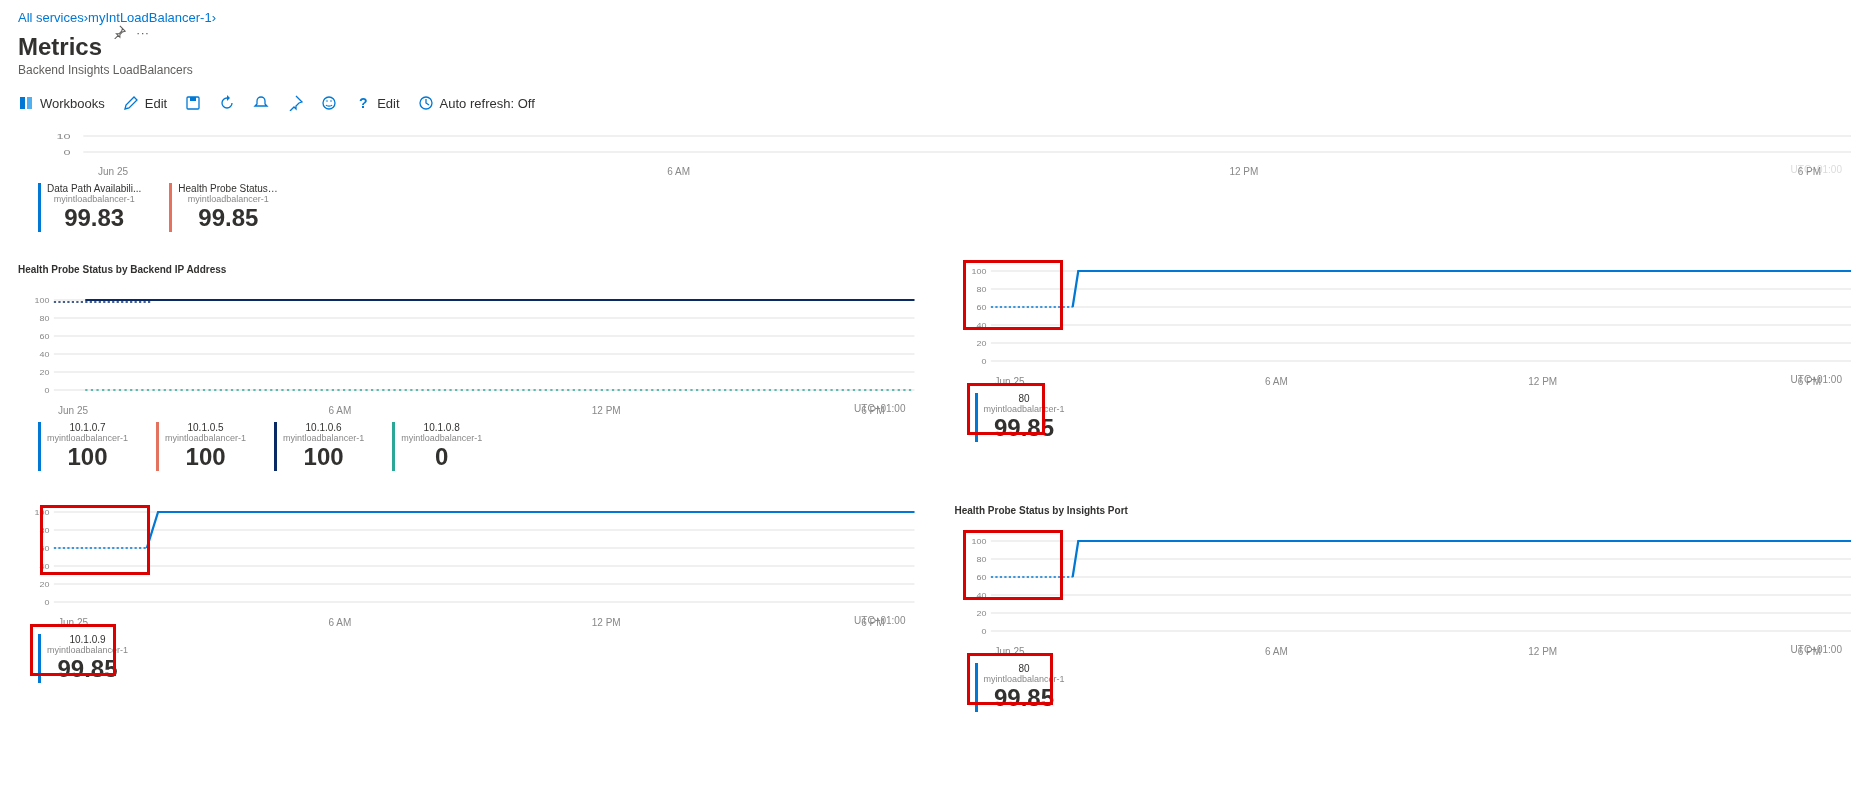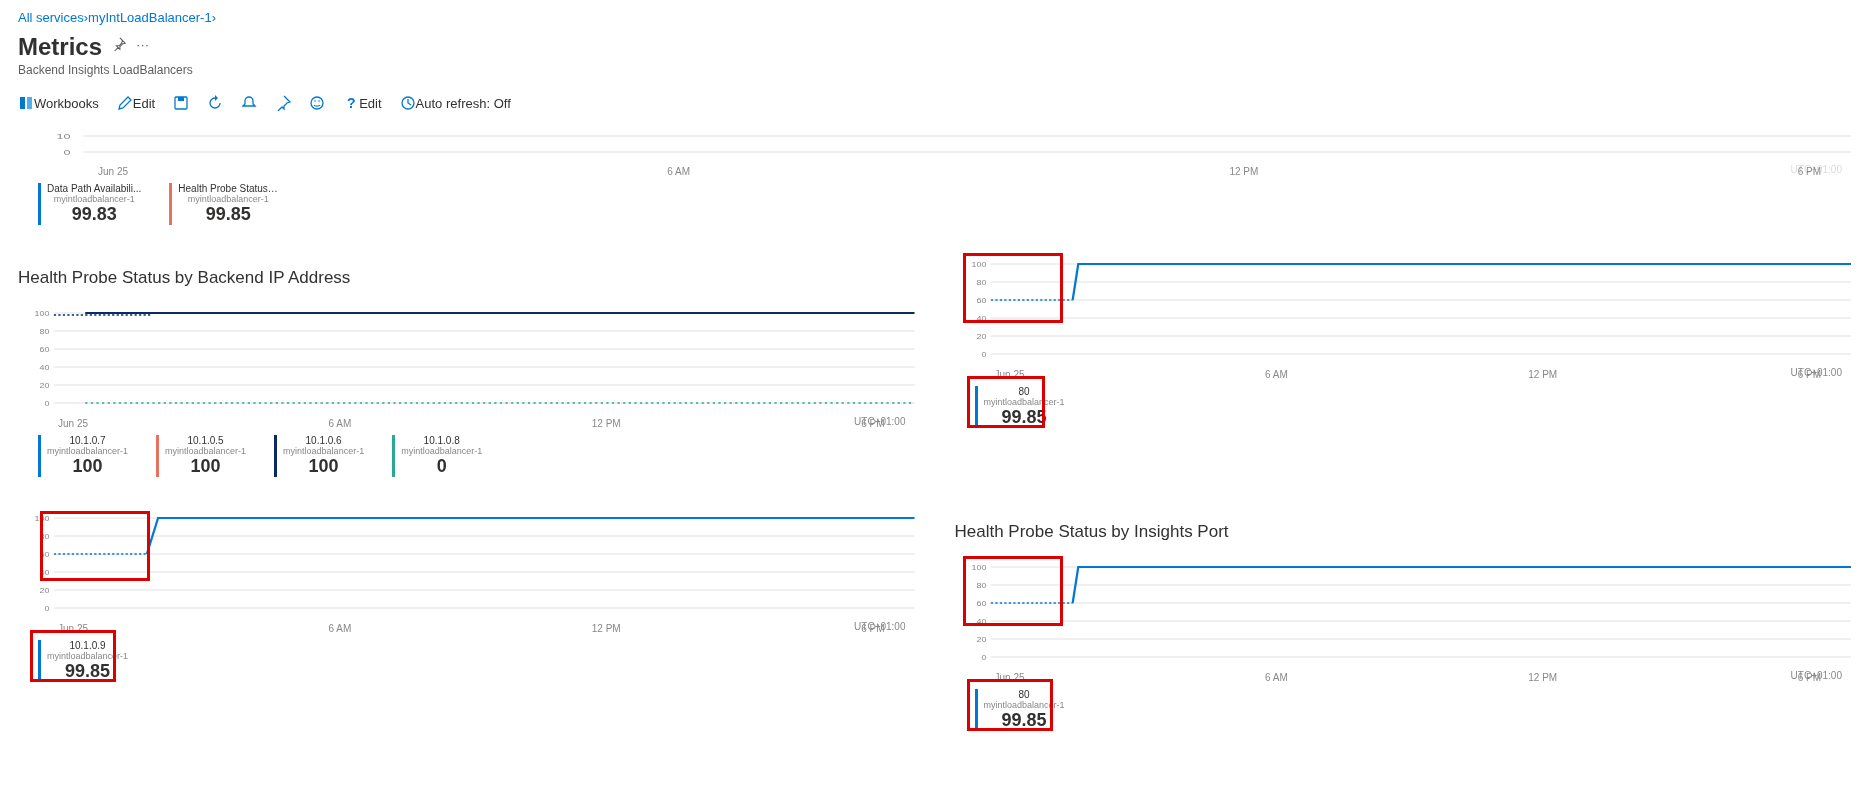--- a/index.html
+++ b/index.html
@@ -1,36 +1,36 @@
 <!DOCTYPE html>
 <html><head>
 <meta charset="utf-8">
 <style>
   * { box-sizing: border-box; font-family: "Segoe UI", -apple-system, sans-serif; }
   body { margin: 0; padding: 10px 18px; background: #fff; color: #323130; font-size: 13px; }
   a { color: #0078d4; text-decoration: none; }
   .breadcrumb { font-size: 13px; display:flex; align-items:center; }
   .breadcrumb .sep { color:#0078d4; }
   h1.title { font-size: 24px; font-weight:600; margin: 8px 0 2px 0; display:inline-block; }
-  .title-row { display:flex; align-items:center; gap:10px; }
+  .title-row { display:flex; gap:10px; }
   .pin-icon, .ellipsis { color:#605e5c; cursor:pointer; }
   .subtitle { color:#605e5c; font-size:12px; margin-bottom: 14px; }
   .toolbar { display:flex; align-items:center; gap:18px; padding: 4px 0 10px 0; border-bottom: 1px solid #eee0; font-size:13px; }
-  .tb-item { display:flex; align-items:flex-end; color:#323130; cursor:pointer; }
+  .tb-item { display:flex; align-items:flex-end; gap:6px; color:#323130; cursor:pointer; }
   .tb-icon { width:16px; height:16px; display:inline-flex; align-items:center; justify-content:center; }
   svg { display:block; }
   .main { margin-top: 6px; }
   .legend-row { display:flex; gap:28px; padding:6px 20px; flex-wrap:wrap;text-align:center; }
   .legend-item { border-left: 3px solid; padding-left:6px; min-width:80px; }
   .legend-item .l1 { font-size:10px; color:#323130; white-space:nowrap; overflow:hidden; text-overflow:ellipsis; max-width:100px; }
   .legend-item .l2 { font-size:9px; color:#888; }
-  .legend-item .l3 { font-size:18px; font-weight:700; }
+  .legend-item .l3 { font-size:24px; font-weight:700; }
   .charts-grid { display:grid; grid-template-columns: 1fr 1fr; gap: 28px 40px; margin-top:26px; }
   .chart-block { }
-  .chart-title { font-size:17px; font-weight:400; margin-bottom:18px;margin-top:11px; }
+  .chart-title { font-size:10px; font-weight:700; margin-bottom:18px; }
   .chart-area { position:relative; height:110px; }
   .chart-area svg { width:100%; height:100%; }
   .x-ticks { display:flex; justify-content:space-between; font-size:10px; color:#888; padding: 2px 30px 0 40px; position:relative; }
   .x-ticks .tz { position:absolute; right:9px; top:0; }
   .highlight-box { position:absolute; border:3px solid #d00; background:transparent; pointer-events:none; }
   .topchart { position:relative; }
   .topchart svg { width:100%; height:36px; }
 </style>
 </head>
 <body>

